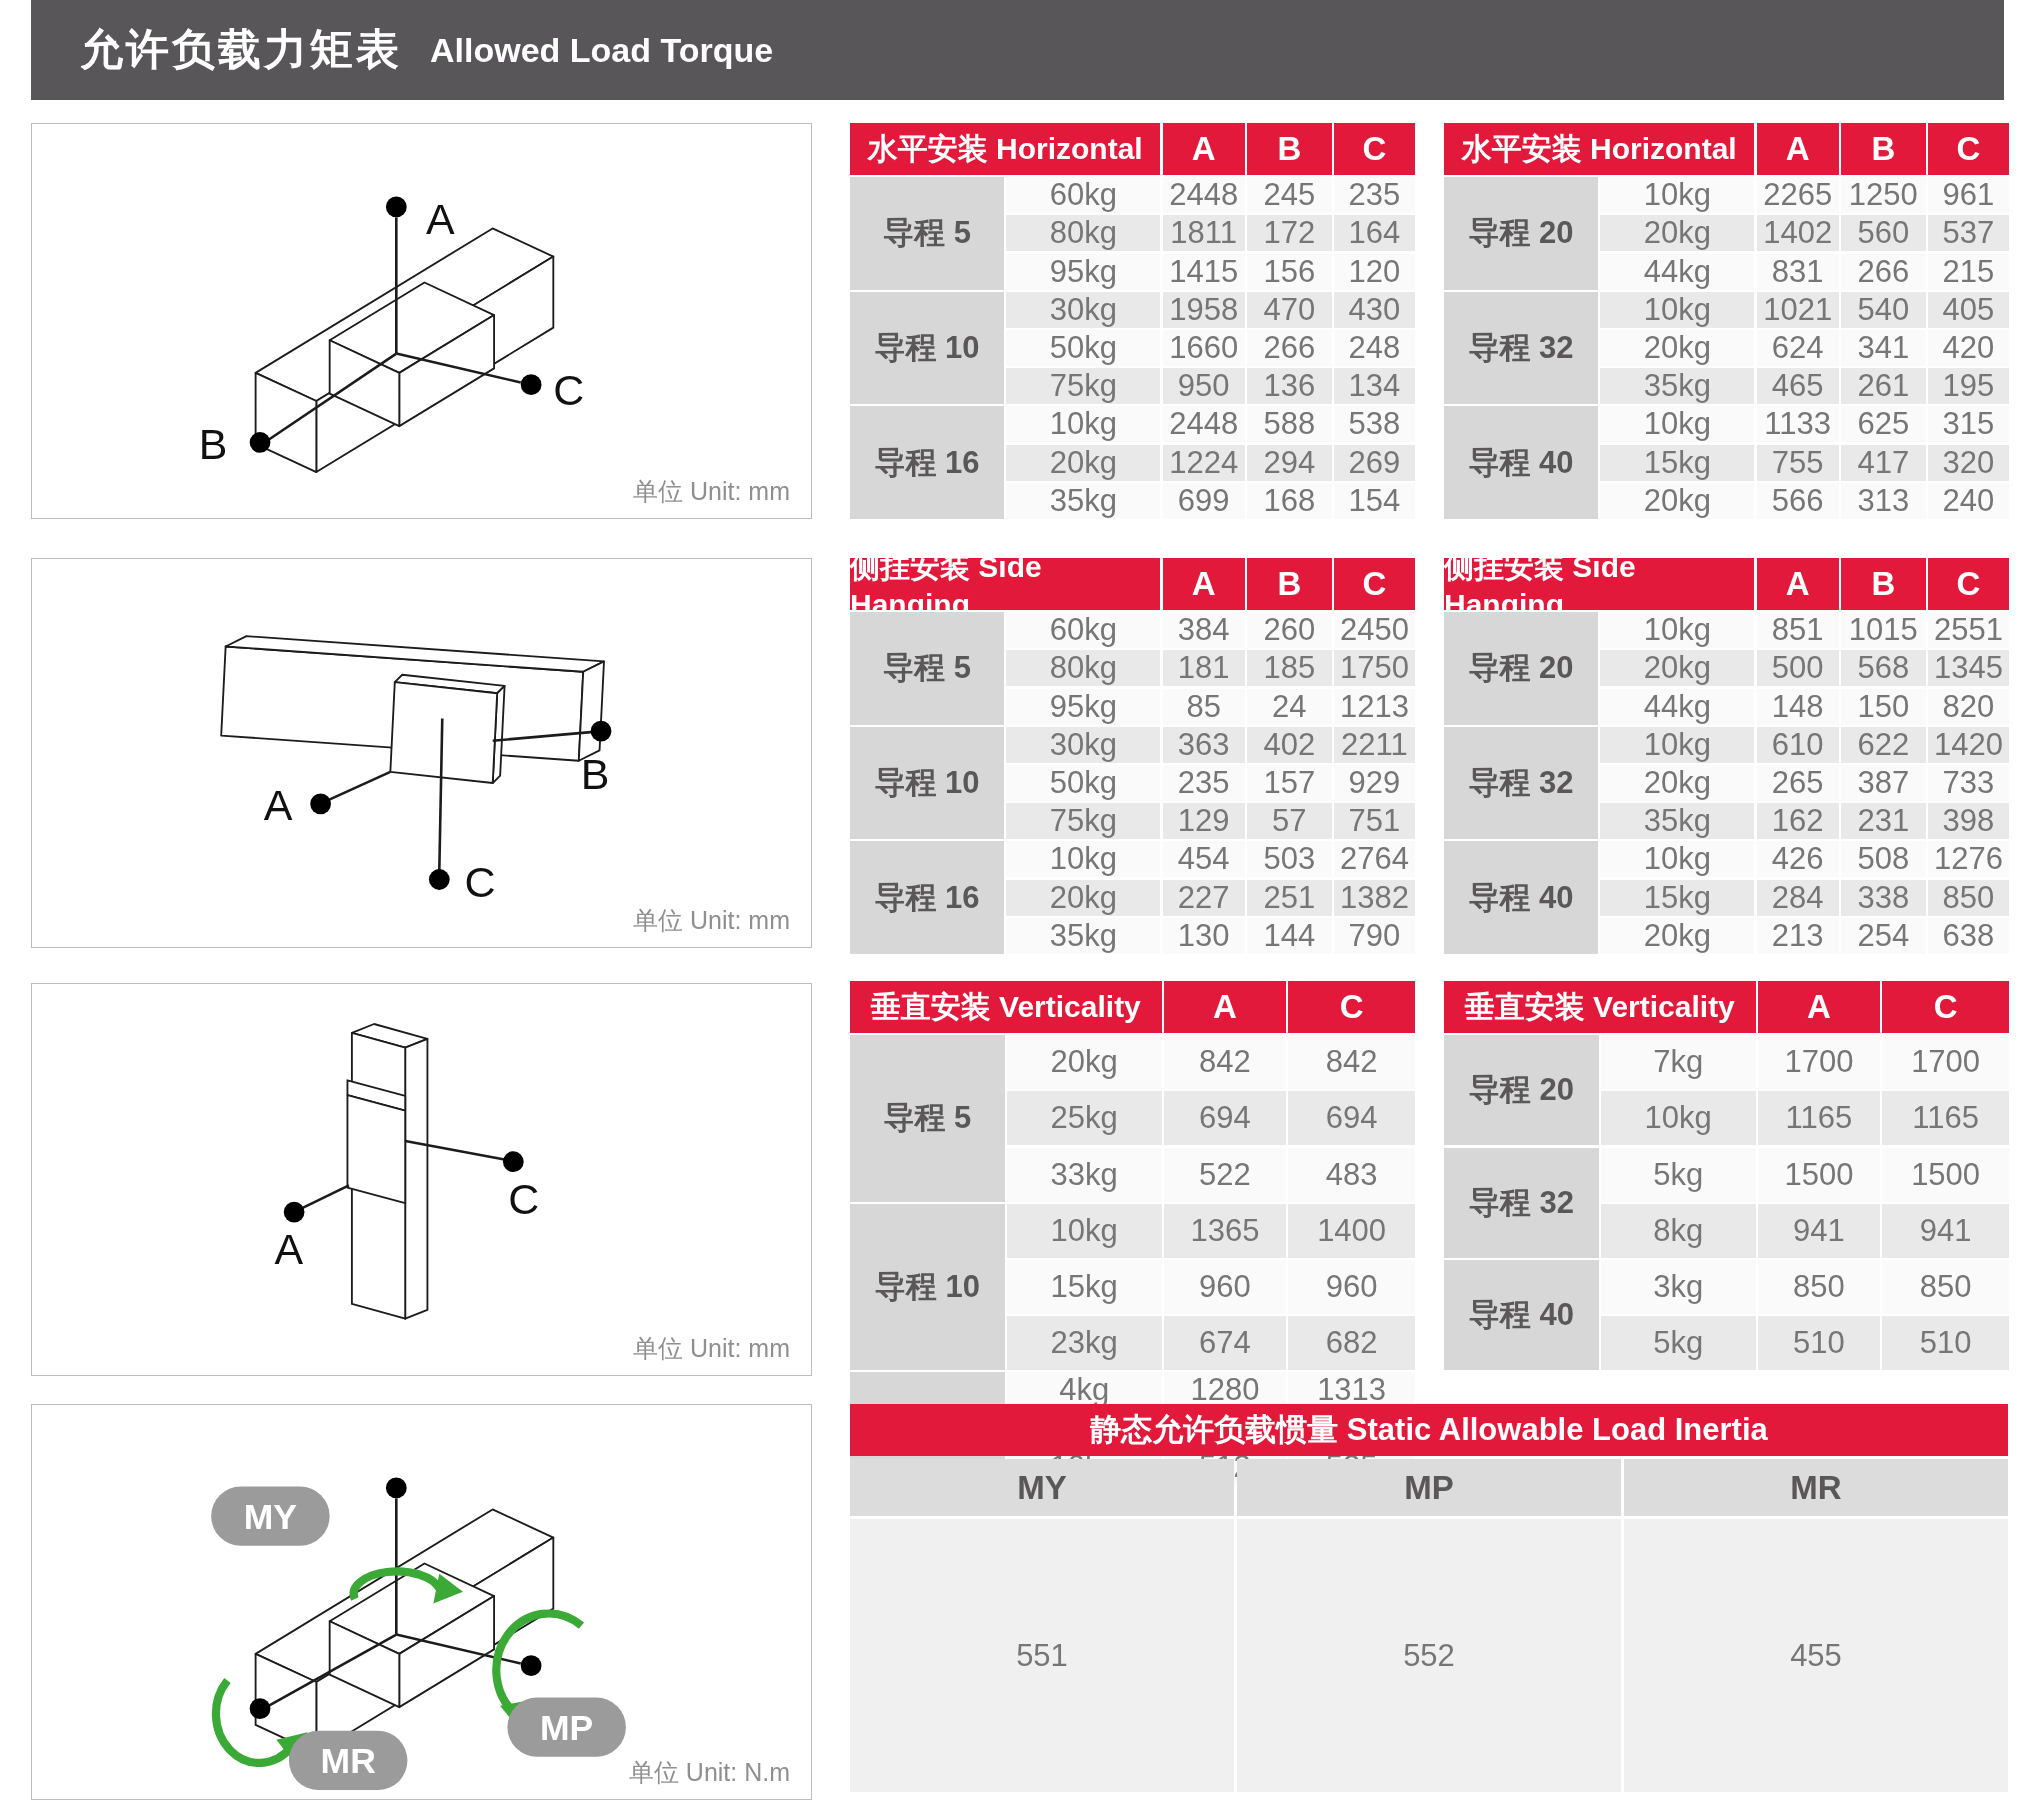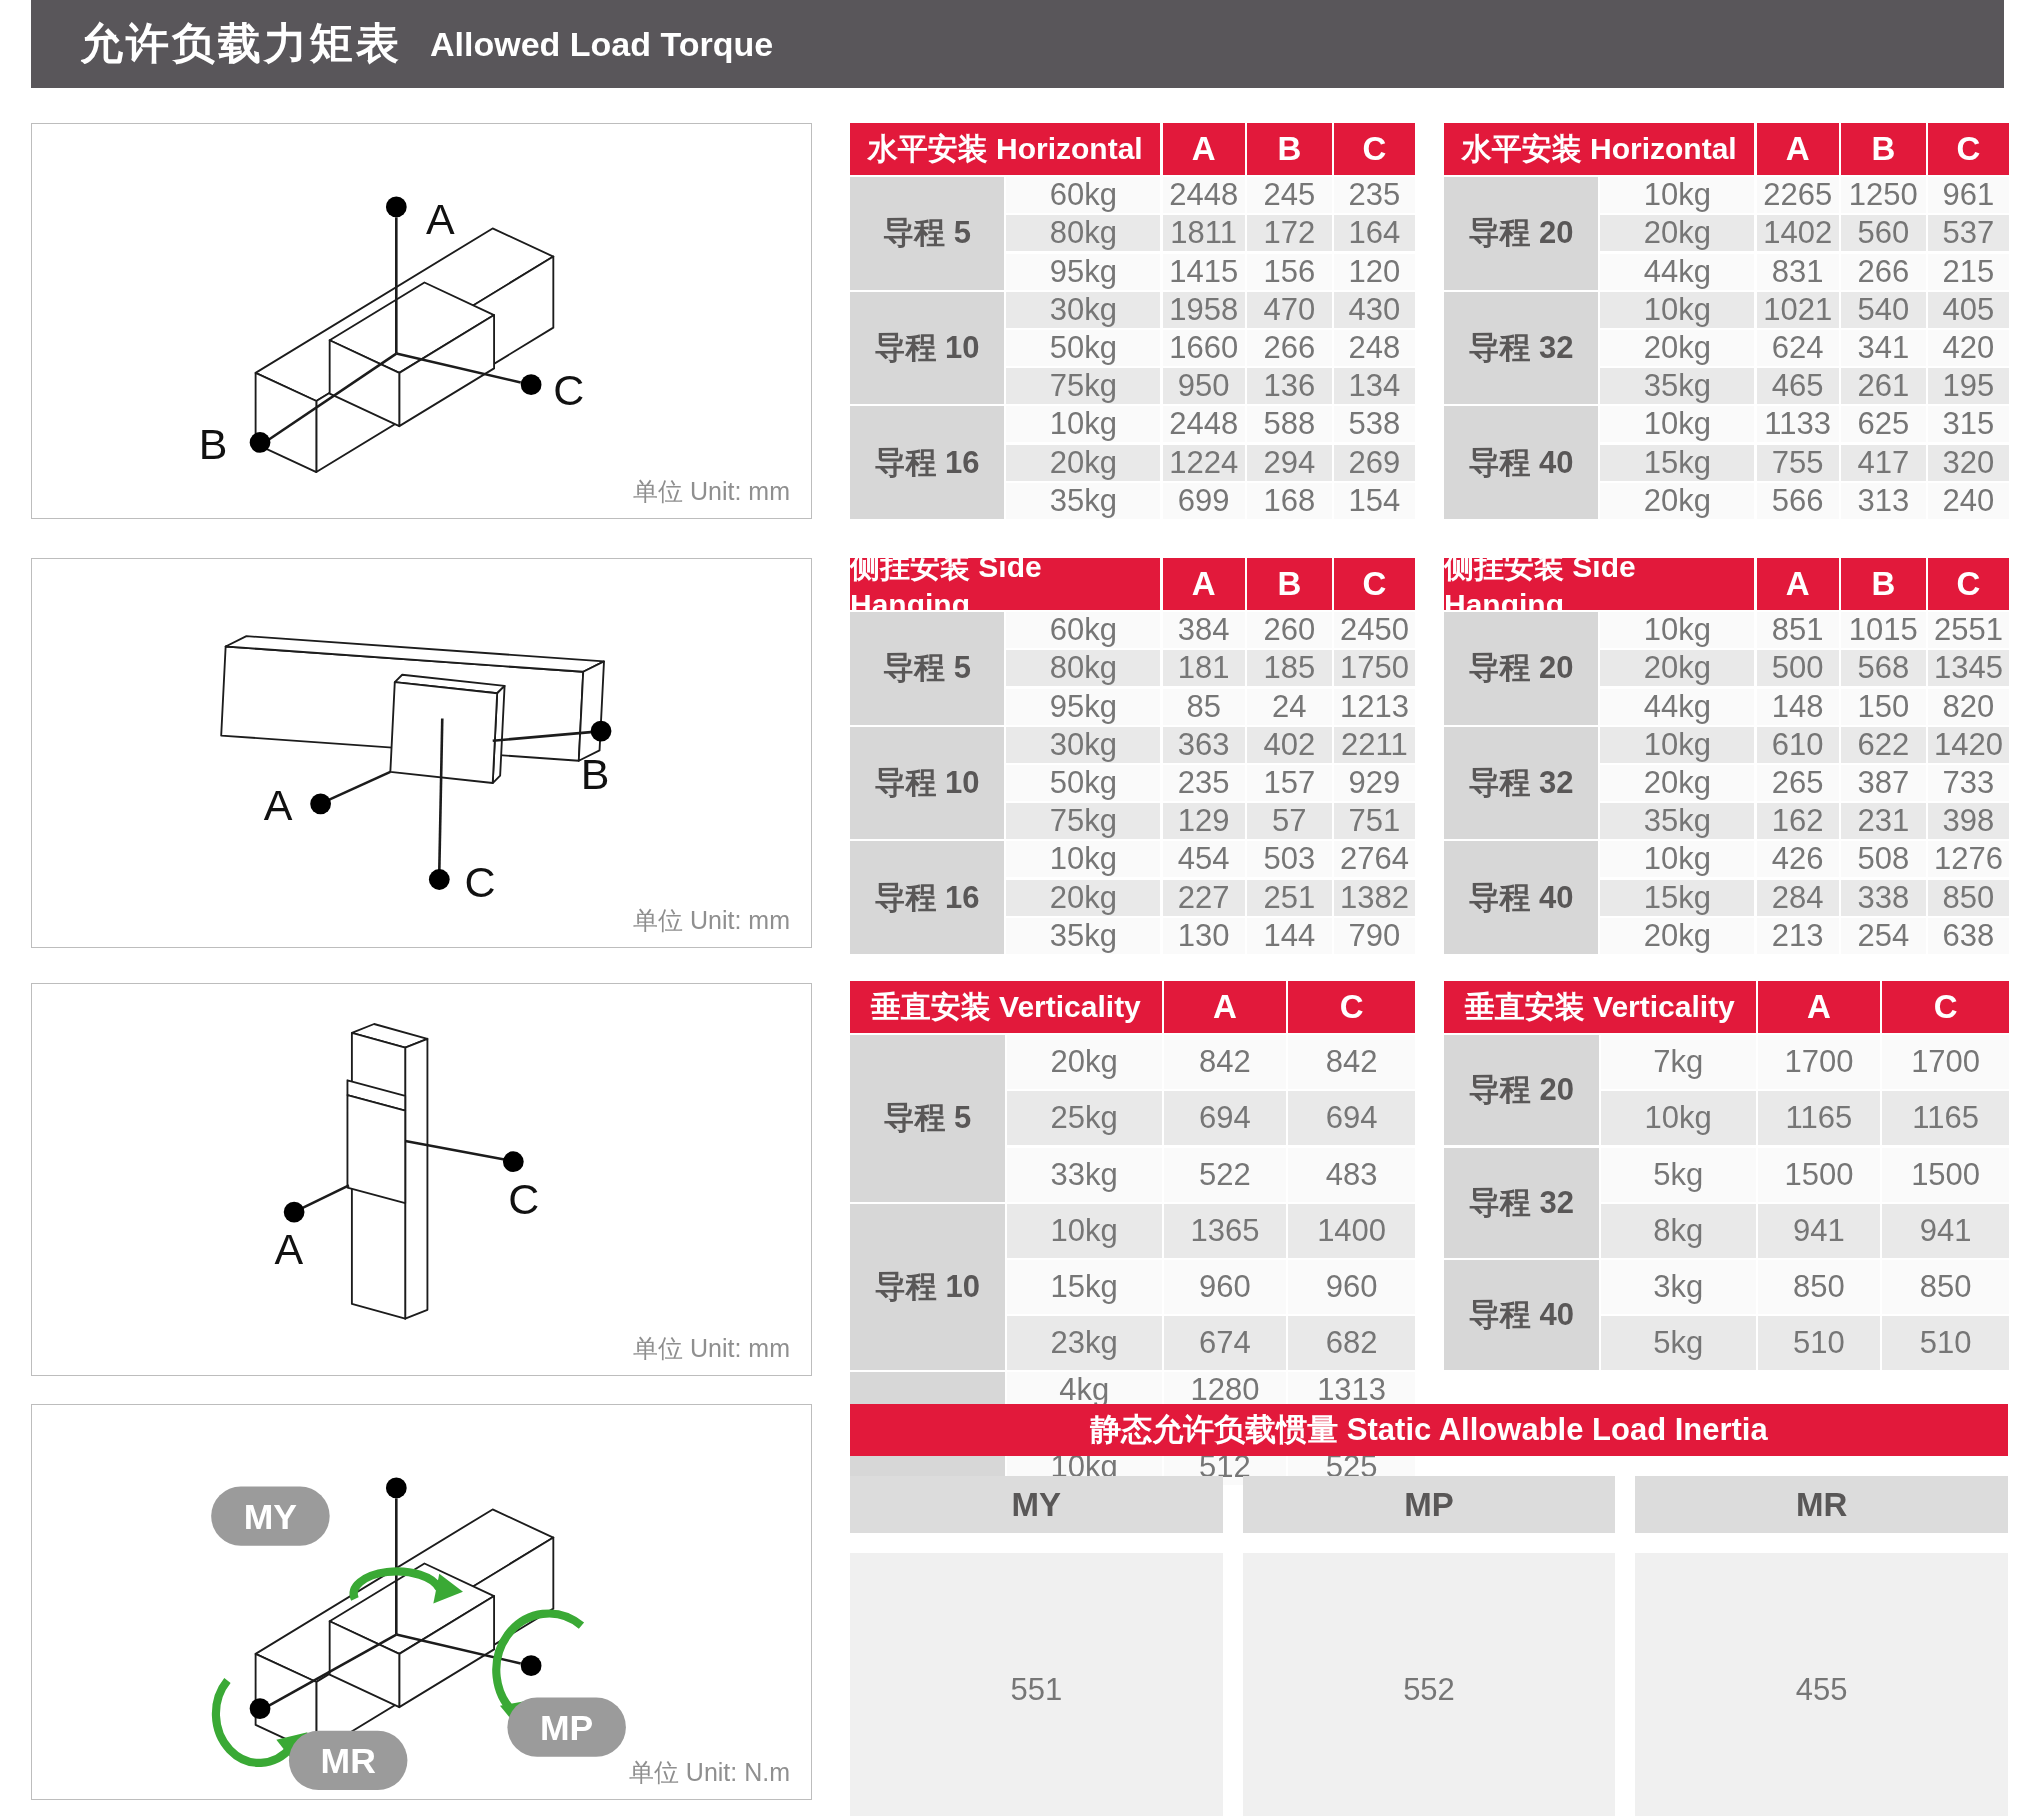--- a/index.html
+++ b/index.html
@@ -3,21 +3,21 @@
 <meta charset="utf-8">
 <style>
   :root{
     --red:#e2193b; --bar:#59565a; --lead:#d7d7d7; --row-even:#fafafa; --row-odd:#e9e9e9;
     --val:#767676; --dark:#595757; --colhead:#dcdcdc; --bigrow:#f0f0f0; --green:#3aa935; --pill:#9b9b9b;
   }
   html,body{margin:0;padding:0;background:#fff;}
   .page{position:relative;width:2035px;height:1817px;background:#fff;overflow:hidden;
         font-family:"Liberation Sans", sans-serif;}
   
-  .titlebar{position:absolute;left:31px;top:0;width:1973px;height:88px;background:var(--bar);
+  .titlebar{position:absolute;left:31px;top:0;width:1973px;height:100px;background:var(--bar);
             display:flex;align-items:center;padding-left:49px;box-sizing:border-box;color:#fff;}
   .t-zh{font-size:43px;font-weight:bold;letter-spacing:3px;}
   .t-en{font-size:34px;font-weight:bold;margin-left:28px;}
   
   .dbox{position:absolute;left:31px;width:781px;background:#fff;border:1.5px solid #bdbdbd;box-sizing:border-box;}
   .b1{top:123px;height:396px}.b2{top:558px;height:390px}.b3{top:983px;height:393px}.b4{top:1404px;height:396px}
   .dbox svg{position:absolute;left:0;top:0;width:100%;height:100%;}
   .unit{position:absolute;right:21px;bottom:10.4px;font-size:25px;color:#8f8f8f;}
   .wire{fill:#ffffff;stroke:#1c1c1c;stroke-width:2.5;stroke-linejoin:round;}
   .axis{stroke:#1c1c1c;stroke-width:3.5;}
@@ -38,21 +38,21 @@
   .cols3{grid-template-columns:27.7fr 27.7fr 14.8fr 15.2fr 14.6fr;grid-template-rows:52px repeat(9,36px);}
   .cols2{grid-template-columns:27.7fr 27.7fr 21.9fr 22.7fr;grid-template-rows:52px repeat(6,54px);}
   .dtable div{display:flex;align-items:center;justify-content:center;}
   .hl{grid-column:1/3;background:var(--red);color:#fff;font-weight:bold;font-size:30px;}
   .hc{background:var(--red);color:#fff;font-weight:bold;font-size:33px;}
   .lead{grid-column:1;background:var(--lead);color:var(--dark);font-weight:bold;font-size:31px;}
   .wt,.val{color:var(--val);font-size:31px;}
   .even{background:var(--row-even);} .odd{background:var(--row-odd);}
   
   .itable{position:absolute;left:850px;top:1404px;width:1158px;height:388px;display:grid;
-          grid-template-columns:repeat(3,1fr);grid-template-rows:52px 57px 273px;gap:20px;}
+          grid-template-columns:repeat(3,1fr);grid-template-rows:52px 57px 273px;gap:3px;}
   .itable div{display:flex;align-items:center;justify-content:center;}
   .it-title{grid-column:1/4;background:var(--red);color:#fff;font-weight:bold;font-size:31px;}
   .it-col{background:var(--colhead);color:var(--dark);font-weight:bold;font-size:33px;}
   .it-val{background:var(--bigrow);color:var(--val);font-size:31px;text-align:center;}
 </style>
 </head>
 <body>
 
 <div class="page">
 

